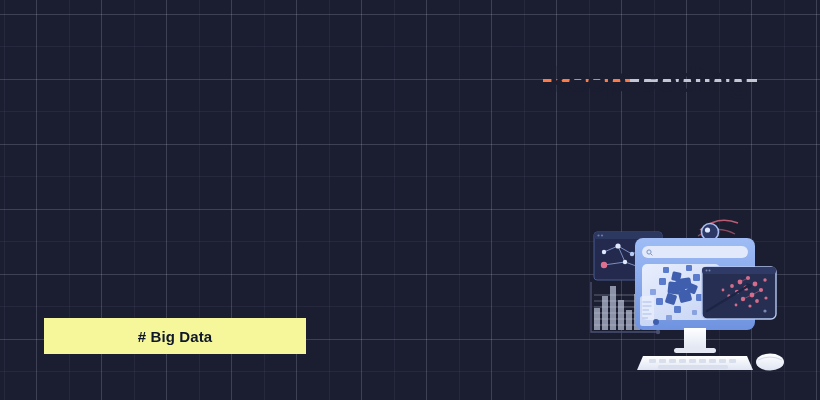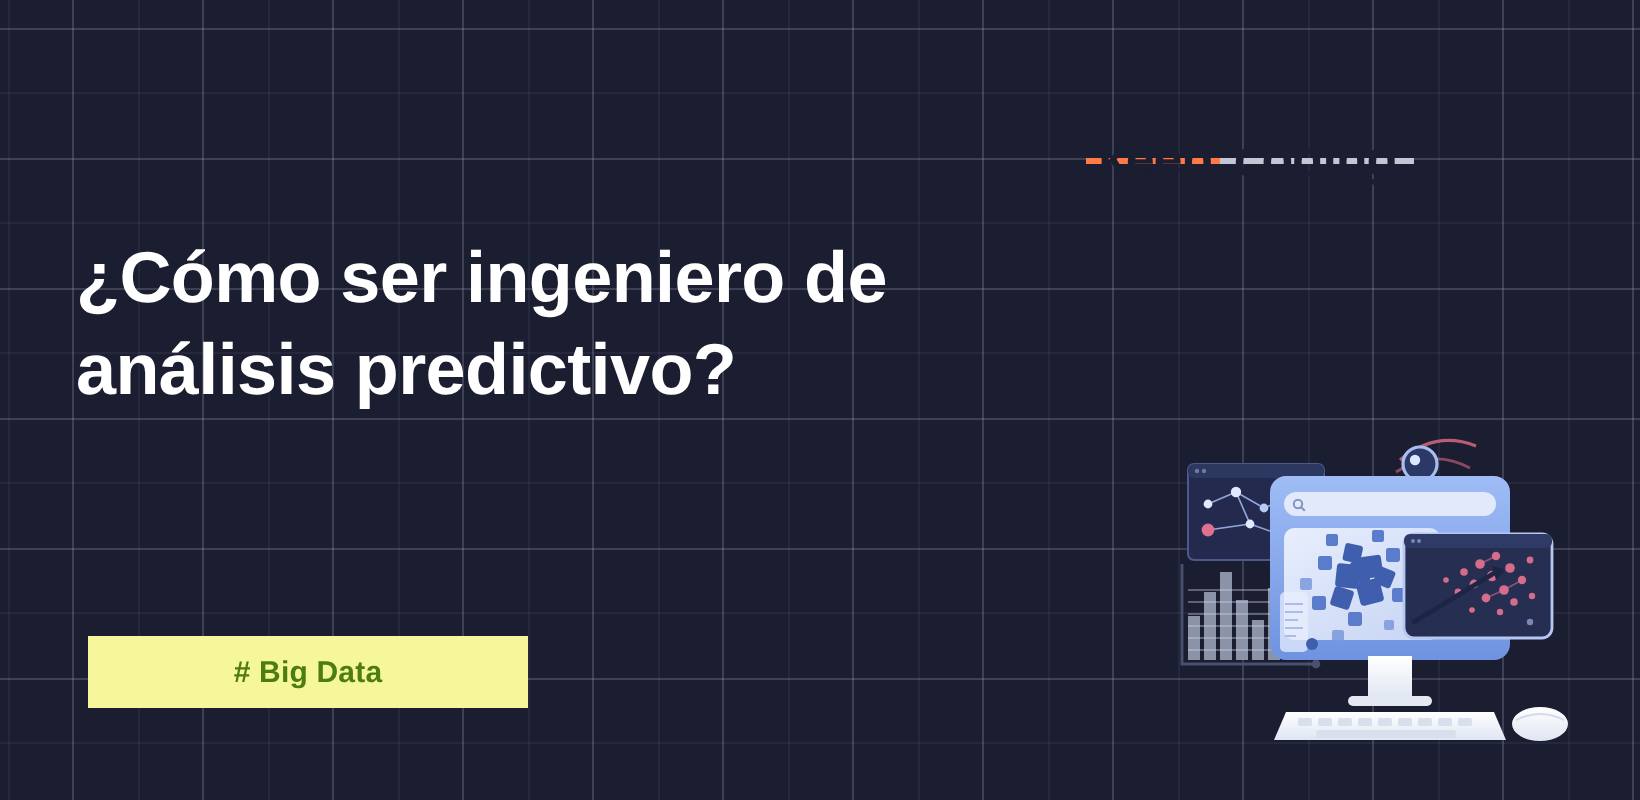--- a/index.html
+++ b/index.html
@@ -42,21 +42,21 @@
     position: absolute;
     left: 543px;
     top: 37px;
     height: 45px;
     display: flex;
     align-items: stretch;
   }
   .logo-keep, .logo-coding {
     display: flex;
     align-items: center;
-    font-size: 26px;
+    font-size: 35px;
     font-weight: 700;
     letter-spacing: -0.6px;
     color: #1b1d30;
     line-height: 1;
     padding: 0 4px 3px 6px;
     margin-top: 42px;
   }
   .logo-keep { background: #ff7a45; }
   .logo-coding { background: #c3c7d4; padding-right: 8px; padding-left: 7px; }
 
@@ -72,27 +72,27 @@
     line-height: 1.28;
     letter-spacing: -0.3px;
     white-space: pre-line;
   }
 
   
   .tag-badge {
     position: absolute;
     left: 44px;
     top: 318px;
-    width: 220px;
+    width: 262px;
     height: 36px;
     background: #f6f69b;
     display: flex;
     align-items: center;
     justify-content: center;
-    color: #4d7c0f;
+    color: #0f172a;
     font-size: 15px;
     font-weight: 600;
     letter-spacing: 0.1px;
   }
 
   
   .illustration {
     position: absolute;
     left: 580px;
     top: 210px;
@@ -107,22 +107,20 @@
 <div id="canvas">
 
   <div class="grid-layer-faint"></div>
   <div class="grid-layer"></div>
 
   <div class="logo">
     <span class="logo-keep">keep</span>
     <span class="logo-coding">coding</span>
   </div>
 
-  <div class="headline">¿Cómo ser ingeniero de
-análisis predictivo?</div>
 
   <div class="tag-badge">
     <span># Big Data</span>
   </div>
 
   <div class="illustration">
     <svg viewBox="0 0 220 165" xmlns="http://www.w3.org/2000/svg">
       <defs>
         <linearGradient id="scrGrad" x1="0" y1="0" x2="0" y2="1">
           <stop offset="0%" stop-color="#9fbcf5"></stop>

